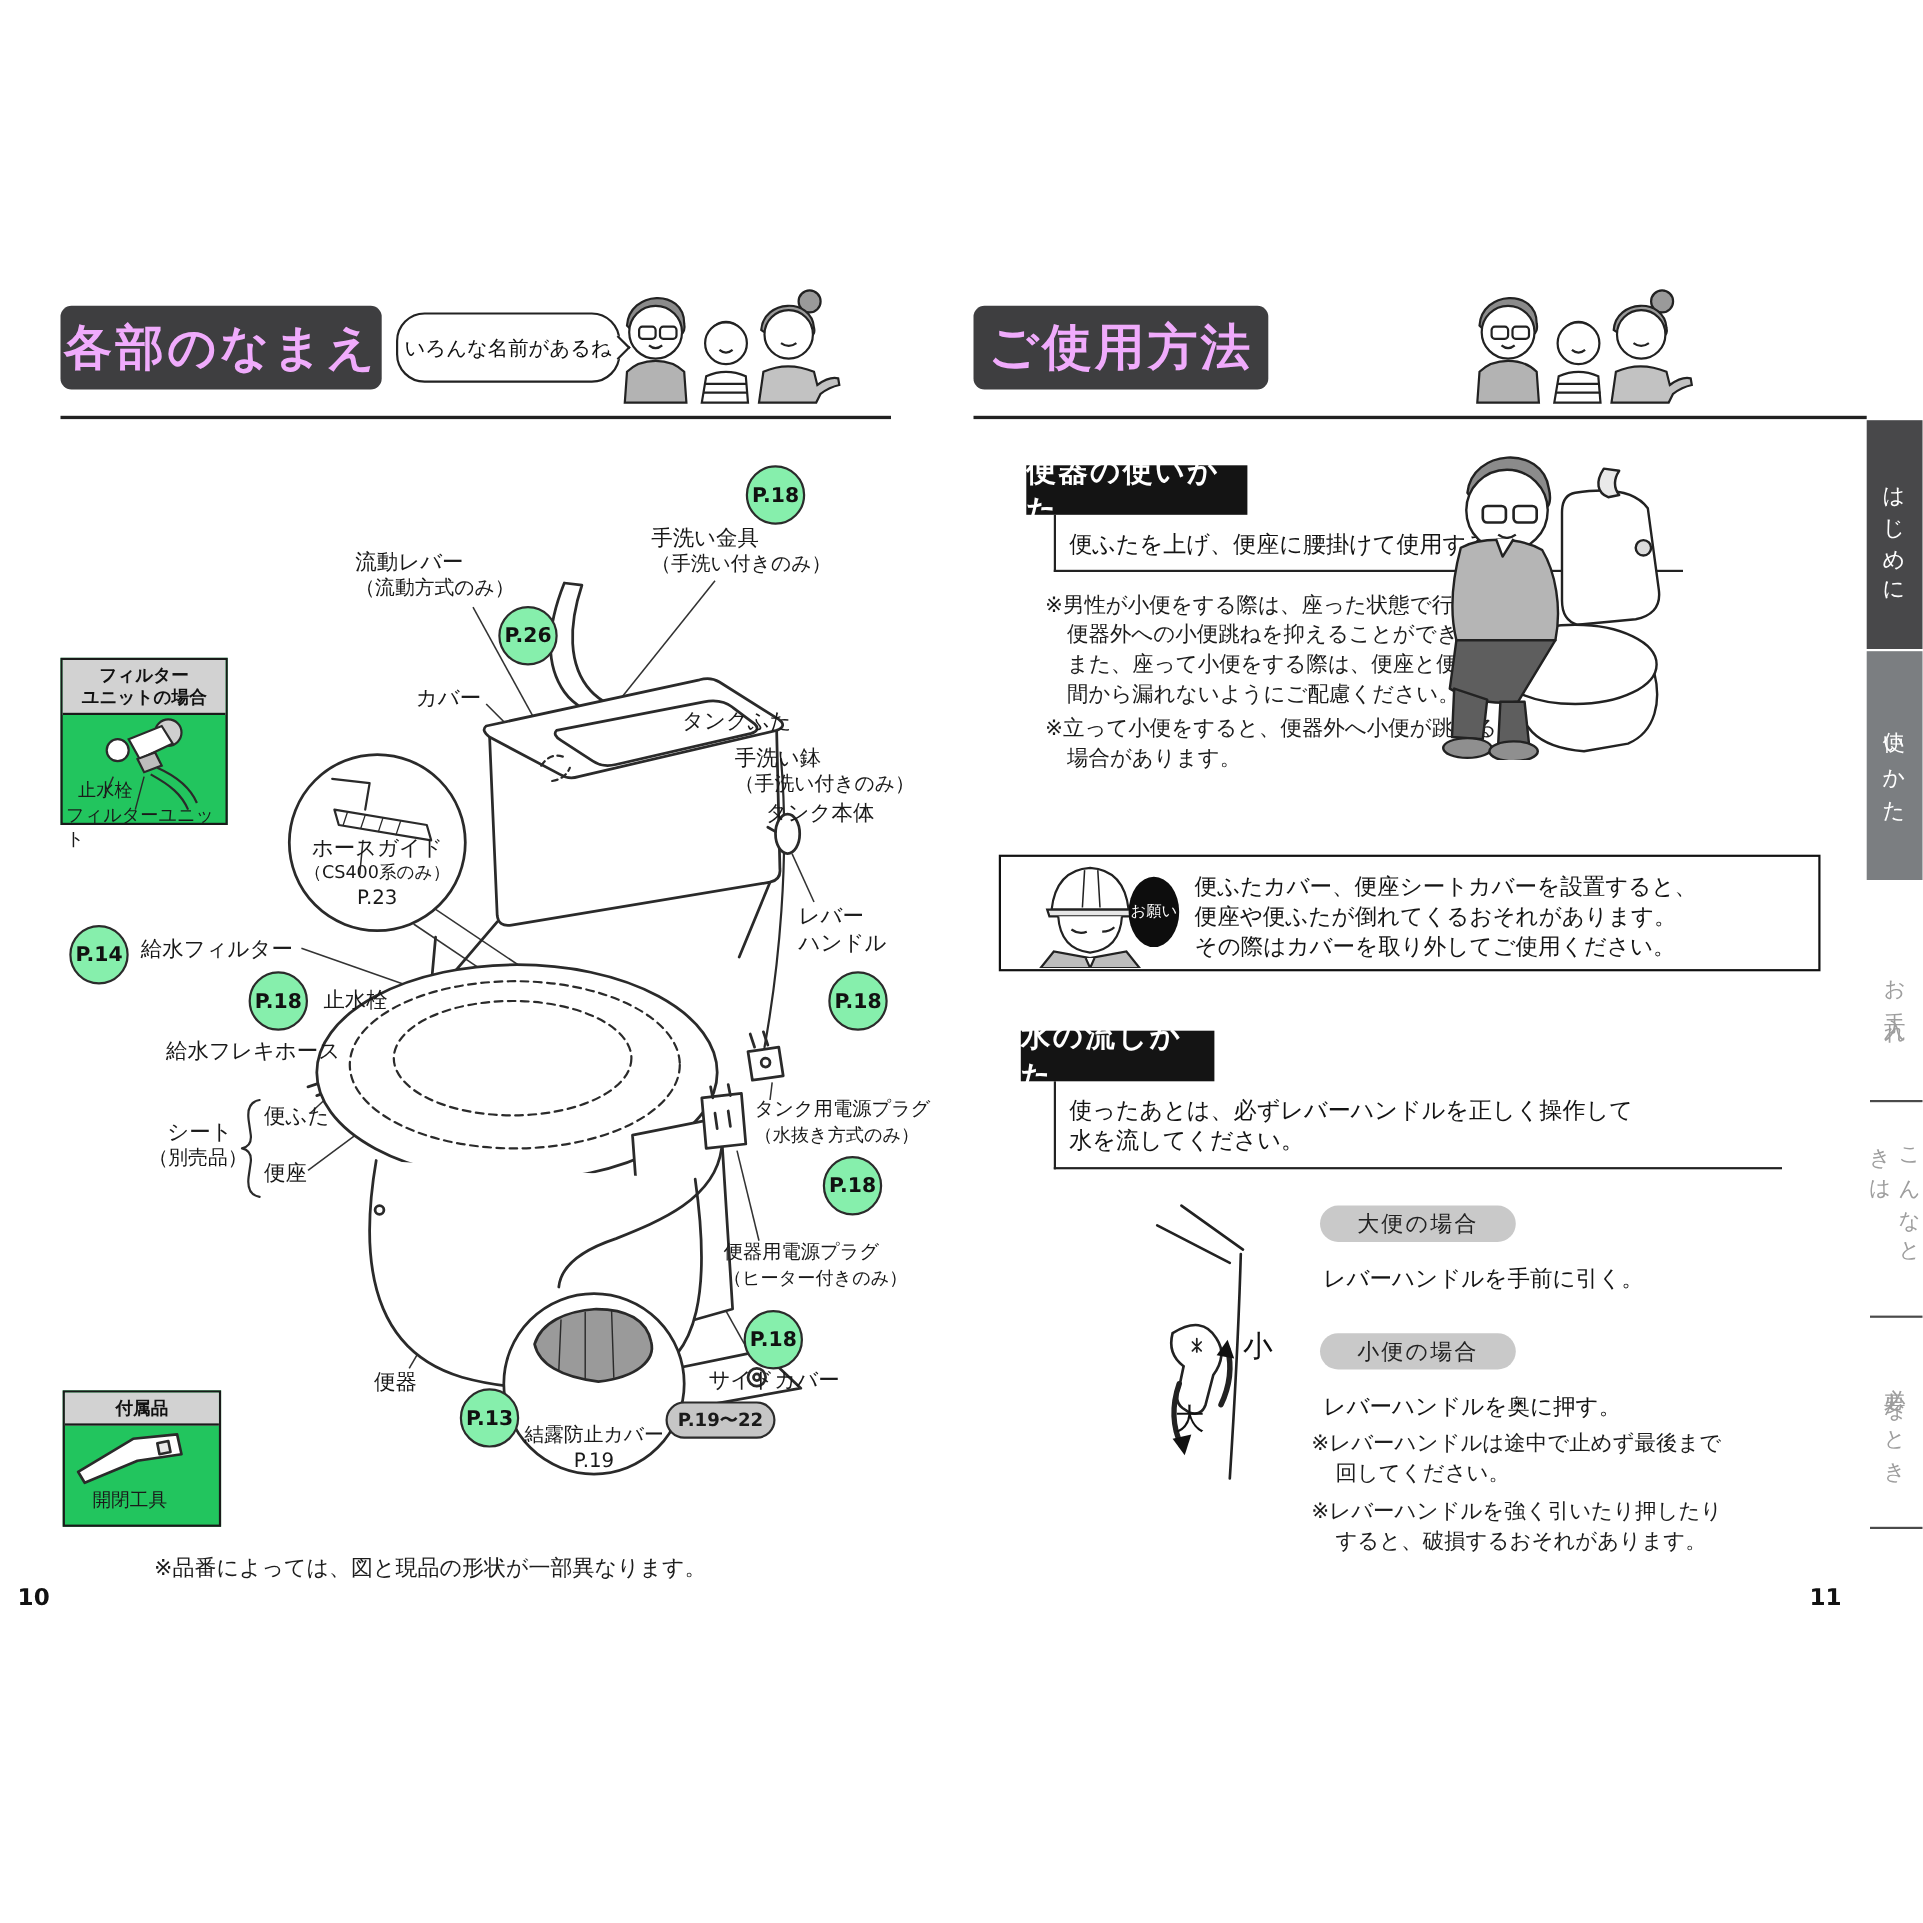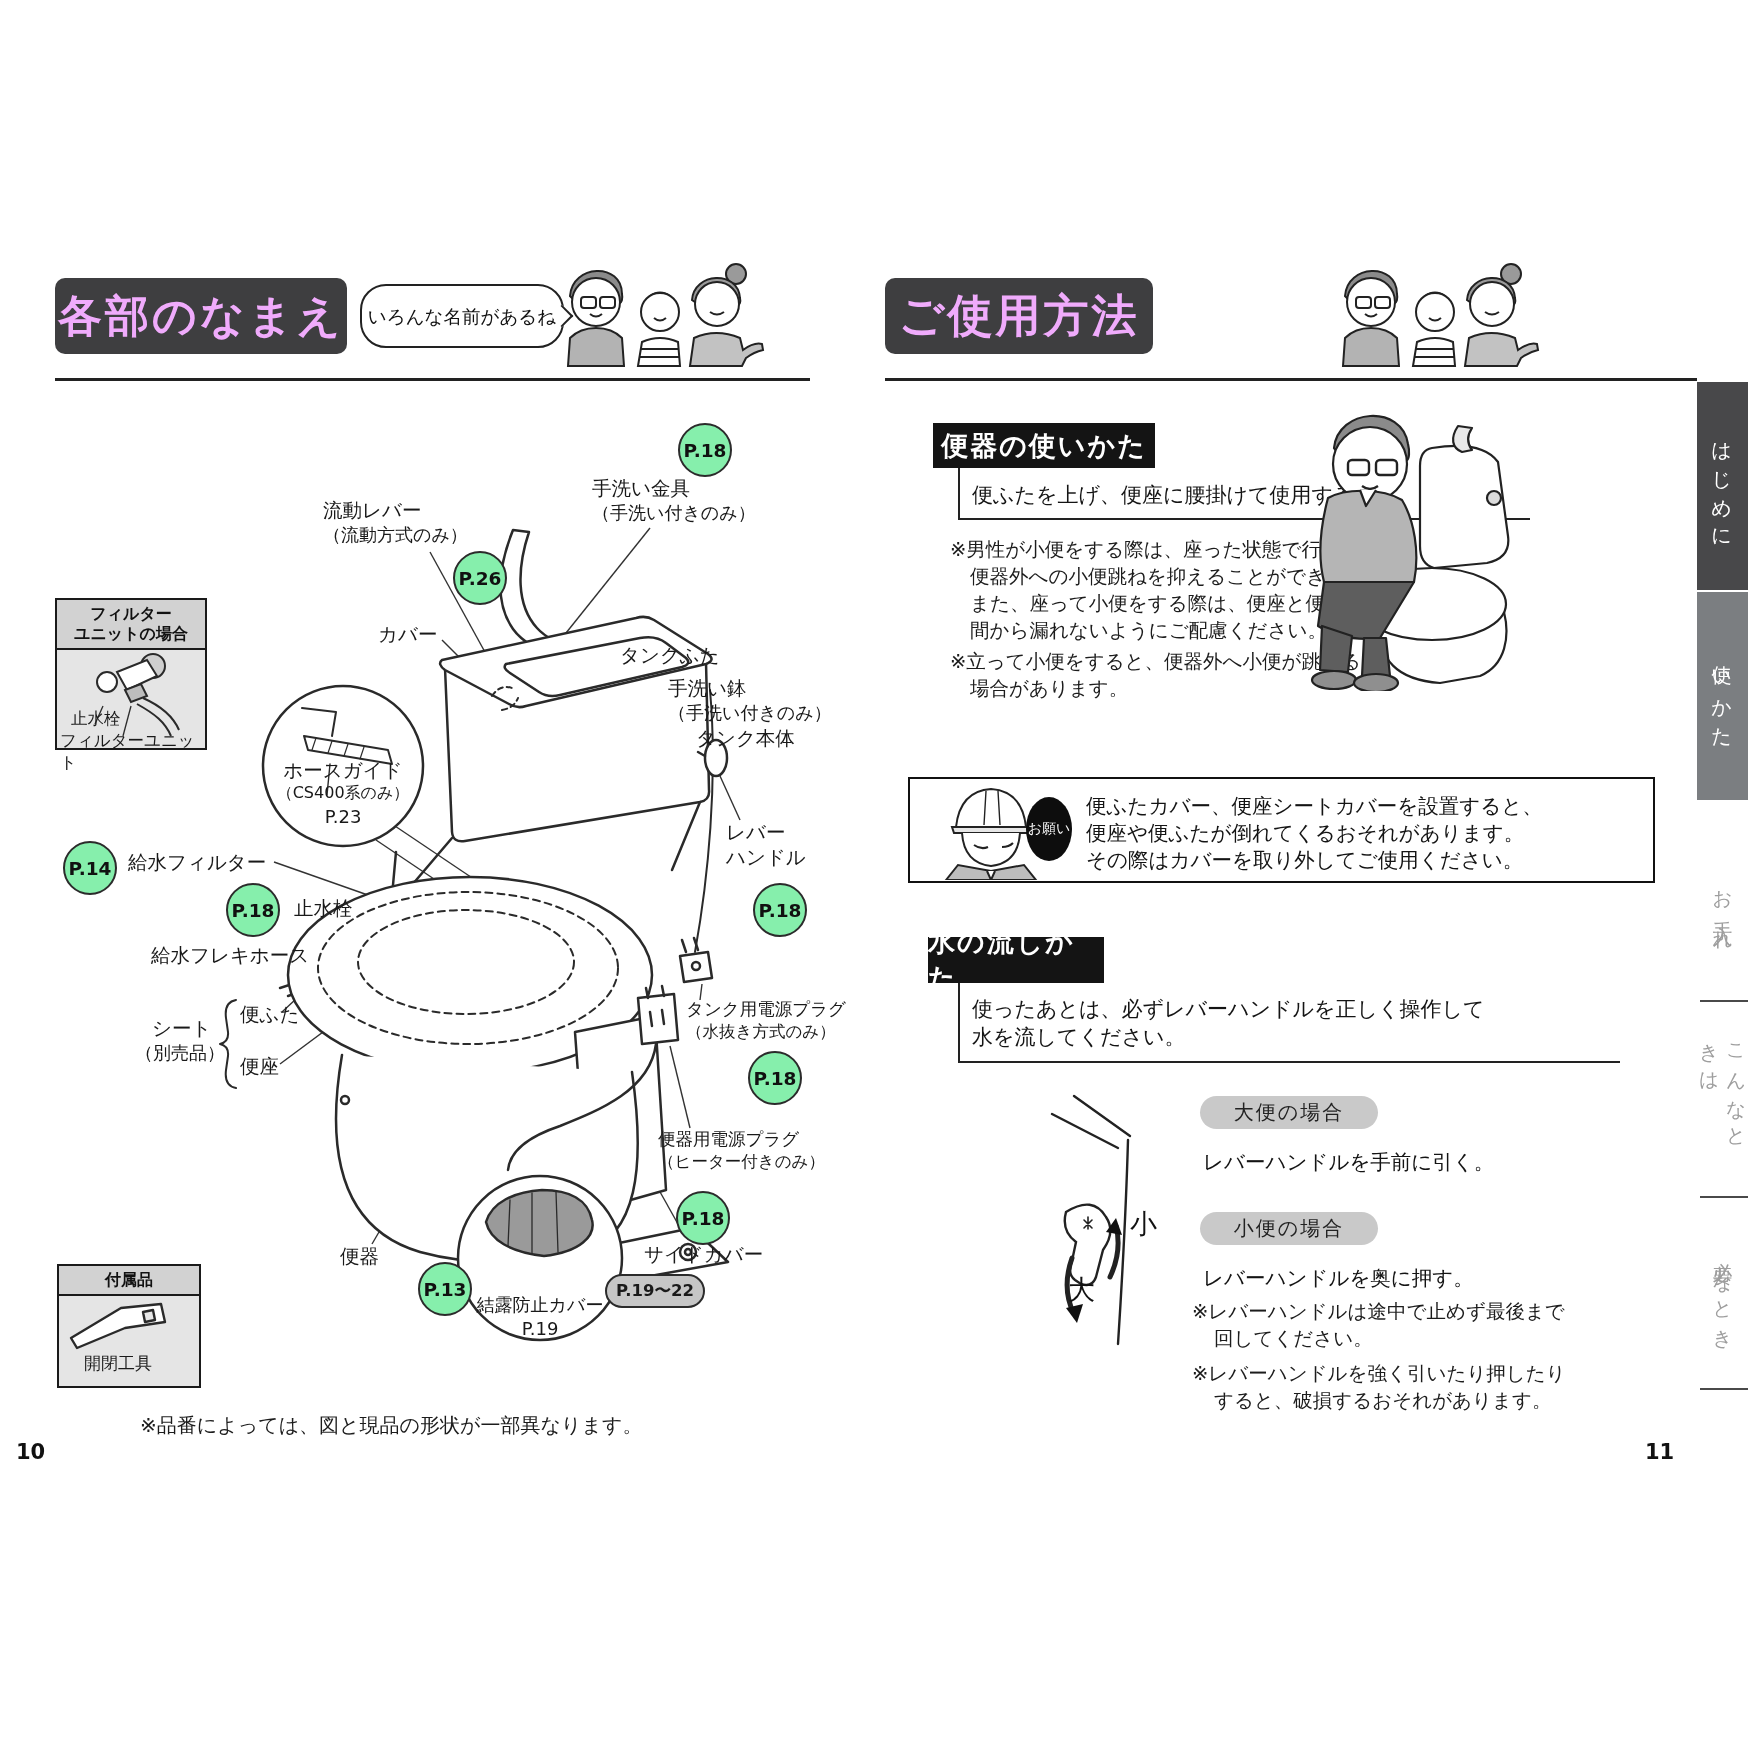--- a/index.html
+++ b/index.html
@@ -20,21 +20,21 @@
   .bubble::after{content:"";position:absolute;right:-8px;top:50%;width:14px;height:14px;background:#fff;
         border-top:2.2px solid #222;border-right:2.2px solid #222;transform:translateY(-50%) rotate(45deg);}
   .rule{position:absolute;background:#222;height:2.5px;}
   .secthead{position:absolute;background:#141414;color:#fff;font-weight:700;font-size:27px;
         display:flex;align-items:center;justify-content:center;letter-spacing:2px;}
   .indent{position:absolute;border-left:2px solid #222;border-bottom:2px solid #222;box-sizing:border-box;}
   .note{position:absolute;font-size:19.5px;color:#1c1c1c;white-space:nowrap;}
   .body21{position:absolute;font-size:21px;color:#141414;white-space:nowrap;}
   .pill{position:absolute;width:178px;height:33px;border-radius:17px;background:#c9c9c9;color:#222;
         display:flex;align-items:center;justify-content:center;font-size:20px;letter-spacing:2px;}
-  .gbox{position:absolute;border:2.5px solid #1a1a1a;background:#e5e5e5;box-sizing:border-box;}
+  .gbox{position:absolute;border:2.5px solid #1a1a1a;background:#22c55e;box-sizing:border-box;}
   .gbox .hd{background:#d2d2d2;border-bottom:2.5px solid #1a1a1a;text-align:center;
         font-size:16px;line-height:1.25;padding:4px 0;font-weight:600;color:#111;}
   .vnav{position:absolute;left:1697px;width:51px;display:flex;align-items:center;justify-content:center;
         writing-mode:vertical-rl;letter-spacing:6px;font-size:20px;}
   .sep{position:absolute;left:1700px;width:48px;height:2px;background:#4a4a4a;}
   .pnum{position:absolute;font-size:21px;font-weight:700;color:#111;}
   .ctr{text-align:center;}
   svg{display:block;}
 </style>
 </head>
@@ -264,21 +264,21 @@
         <circle cx="186" cy="28" r="10" fill="#9a9a9a"></circle>
         <path d="M142 54 C144 26 188 24 190 52 C192 60 184 64 182 50 C172 38 152 40 148 58 Z" fill="#9a9a9a"></path>
         <circle cx="167" cy="58" r="22"></circle>
         <path d="M160 66 Q167 71 174 66" fill="none"></path>
         <path d="M140 120 L144 92 Q166 82 190 92 L193 104 Q204 96 212 98 L213 104 Q204 106 196 112 L192 120 Z" fill="#c2c2c2"></path>
       </g>
     </svg>
   </div>
   <div class="rule" style="left:885px;top:378px;width:812px;"></div>
 
-  <div class="secthead" style="left:933px;top:423px;width:222px;height:45px;">便器の使いかた</div>
+  <div class="secthead" style="left:933px;top:423px;width:201px;height:45px;">便器の使いかた</div>
   <div class="indent" style="left:958px;top:468px;width:572px;height:52px;">
     <div class="body21" style="left:12px;top:13px;">便ふたを上げ、便座に腰掛けて使用する。</div>
   </div>
   <div class="note" style="left:950px;top:536px;">※男性が小便をする際は、座った状態で行うと</div>
   <div class="note" style="left:970px;top:563px;">便器外への小便跳ねを抑えることができます。</div>
   <div class="note" style="left:970px;top:590px;">また、座って小便をする際は、便座と便器の</div>
   <div class="note" style="left:970px;top:617px;">間から漏れないようにご配慮ください。</div>
   <div class="note" style="left:950px;top:648px;">※立って小便をすると、便器外へ小便が跳ねる</div>
   <div class="note" style="left:970px;top:675px;">場合があります。</div>
 

